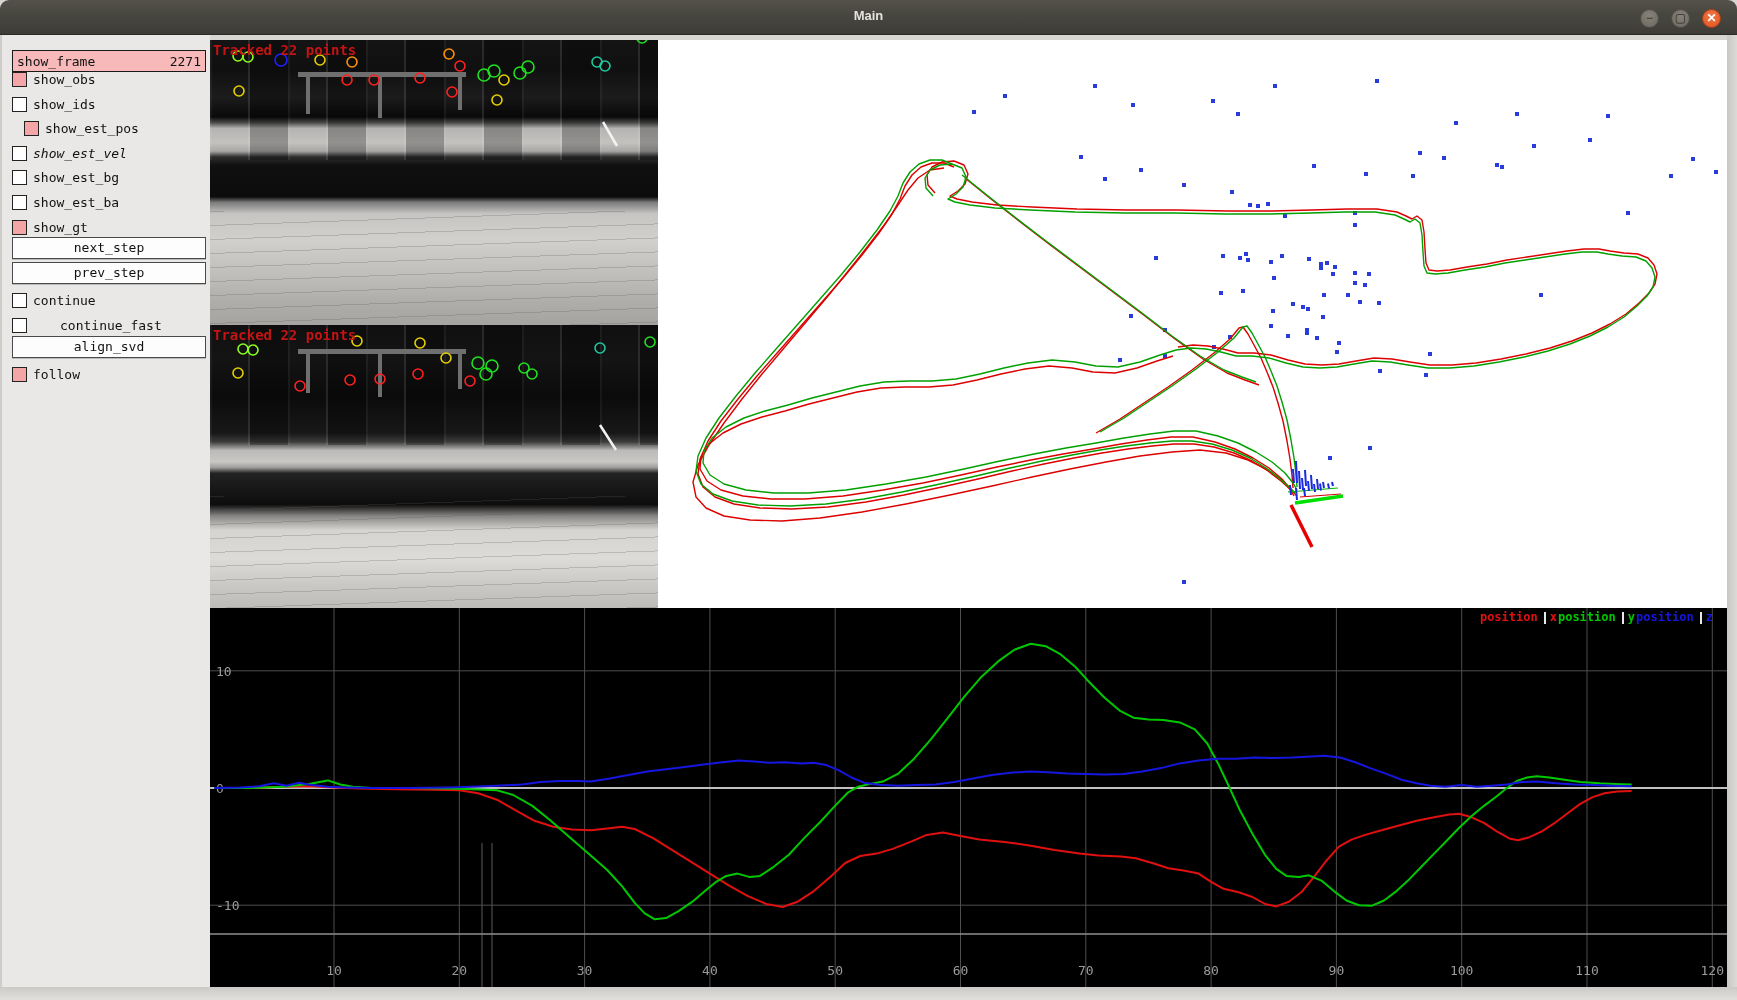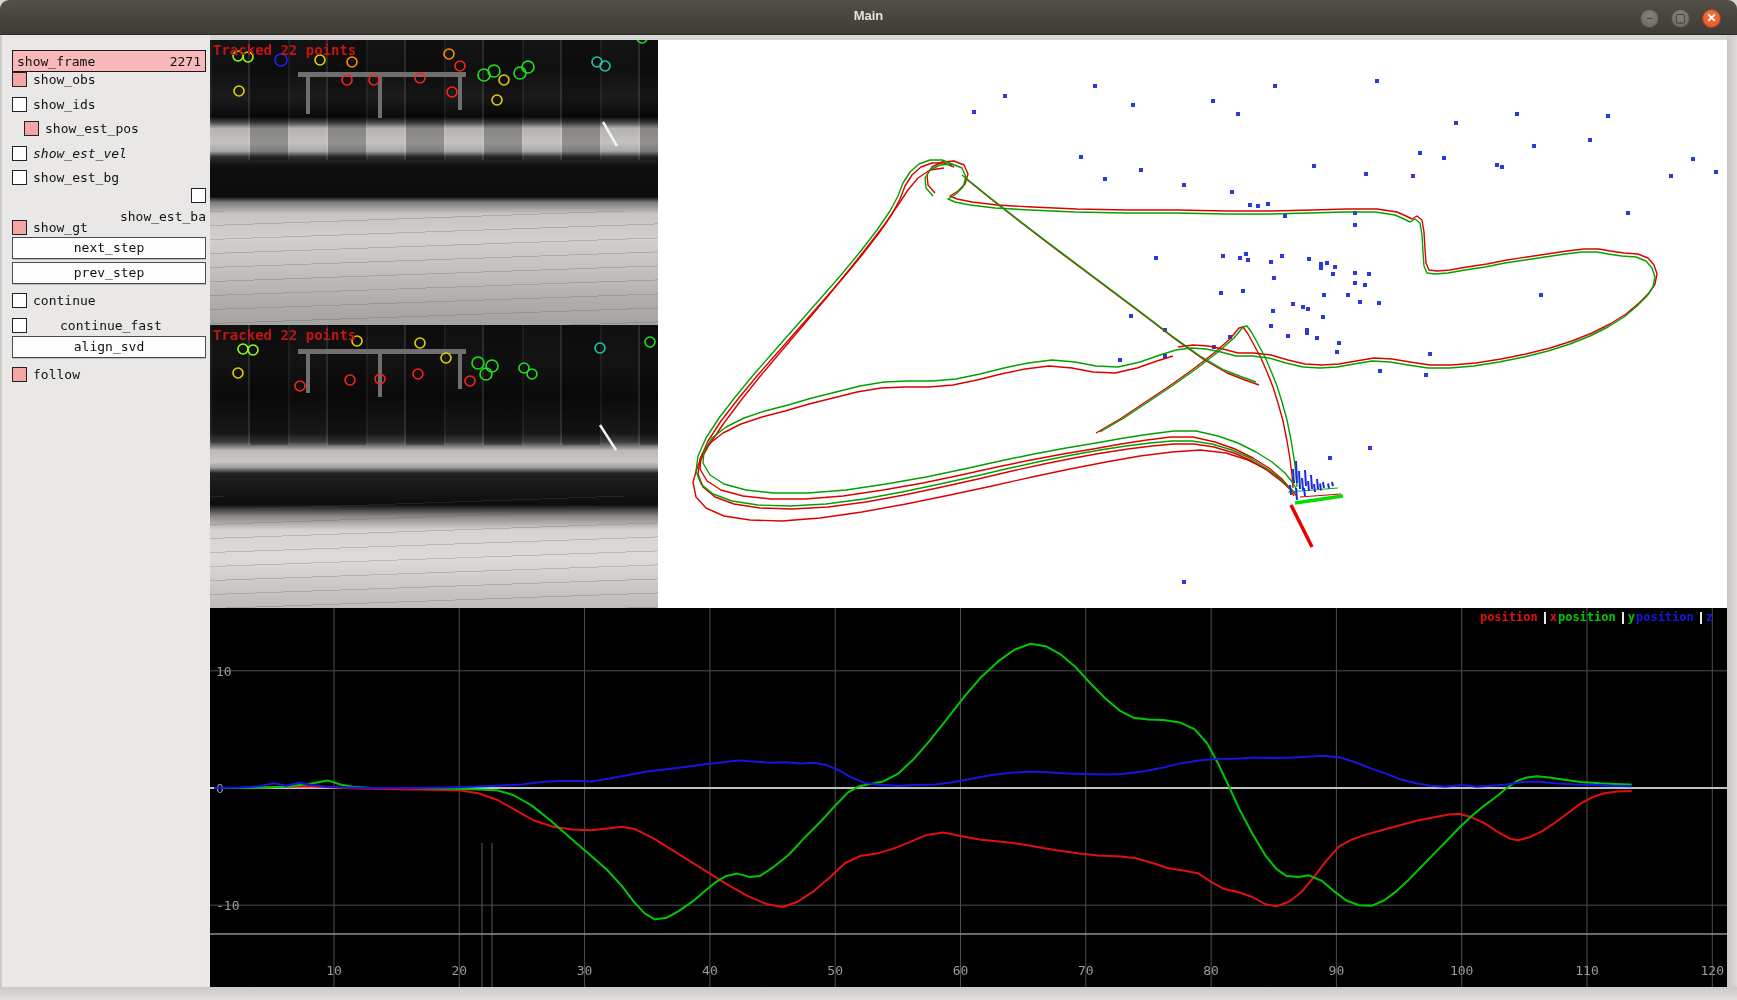--- a/index.html
+++ b/index.html
@@ -84,21 +84,21 @@
           <span>show_est_pos</span>
         </div>
         <div class="srow cb-row" style="top: 103.8px; font-style: italic;">
           <span class="cbox"></span>
           <span>show_est_vel</span>
         </div>
         <div class="srow cb-row" style="top: 128.4px;">
           <span class="cbox"></span>
           <span>show_est_bg</span>
         </div>
-        <div class="srow cb-row" style="top: 153px; flex-direction: column;">
+        <div class="srow cb-row" style="top: 153px;">
           <span class="cbox"></span>
           <span>show_est_ba</span>
         </div>
         <div class="srow cb-row" style="top: 177.6px;">
           <span class="cbox on"></span>
           <span>show_gt</span>
         </div>
         <div class="srow btn-row" style="top: 202.2px;">next_step</div>
         <div class="srow btn-row" style="top: 226.8px;">prev_step</div>
         <div class="srow cb-row" style="top: 251.4px;">

